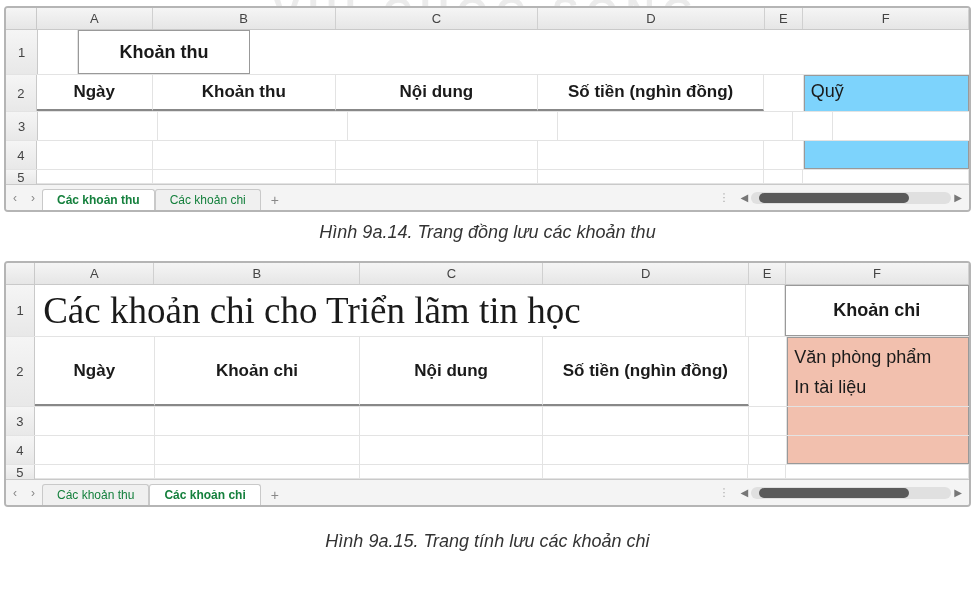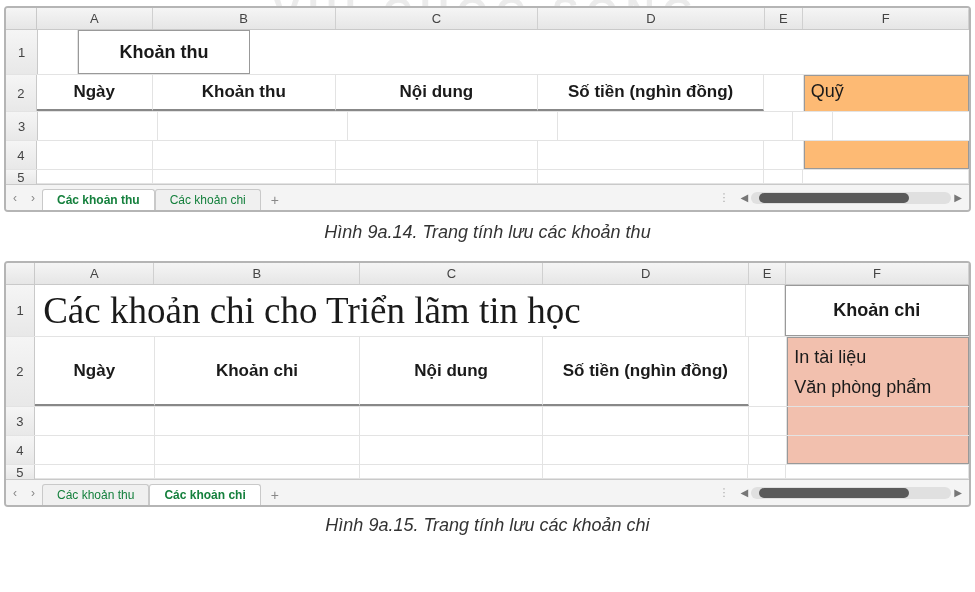--- a/index.html
+++ b/index.html
@@ -123,21 +123,21 @@
   .dh {
     font-weight: 700;
     justify-content: center;
     font-size: 17px;
     border-bottom: 2px solid #888;
   }
   .dh-last { justify-content: center; }
 
   
   .cat-body-blue {
-    background: #fdba74;
+    background: #7dd3fc;
     border: 1px solid #999;
     font-size: 18px;
     line-height: 31px;
     padding: 0 6px;
     display: block;
   }
   .cat-body-red {
     background: #f2c0ae;
     border: 1px solid #999;
     font-size: 18px;
@@ -214,21 +214,21 @@
   .hscroll .arrow { color: #777; font-size: 10px; margin: 0 3px; }
 
   
   .caption {
     text-align: center;
     font-style: italic;
     font-size: 18px;
     color: #333;
     margin: 10px 0 0 0;
   }
-  .caption.tight { margin-top: 8px;}
+  .caption.tight { margin-top: 24px;}
 
   
   .row1 { min-height: 44px; }
   .row1 .rh { min-height: 44px; }
   .row2 { min-height: 36px; }
   .row2 .rh { min-height: 36px; }
   .s2 .row1 { min-height: 48px; }
   .s2 .row1 .rh { min-height: 48px; }
   .s2 .row2 { min-height: 68px; }
   .s2 .row2 .rh { min-height: 68px; }
@@ -304,21 +304,21 @@
     <div class="hscroll">
       <span class="dots">⋮</span>
       <span class="arrow">◀</span>
       <div class="track">
           <div class="thumb"></div>
         </div>
       <span class="arrow">▶</span>
     </div>
   </div>
 </div>
-<div class="caption">Hình 9a.14. Trang tính lưu các khoản thu</div>
+<div class="caption">Hình 9a.14. Trang đồng lưu các khoản thu</div>
 
 <div class="sheet-wrap second s2">
   <div class="colhdr">
     <div class="rowhdr-spacer"></div>
     <div class="ch wA">A</div>
     <div class="ch wB">B</div>
     <div class="ch wC">C</div>
     <div class="ch wD">D</div>
     <div class="ch wE">E</div>
     <div class="ch wF">F</div>
@@ -331,22 +331,22 @@
       <div class="cell wF cat-head">Khoản chi</div>
     </div>
     <div class="grow row2">
       <div class="rh">2</div>
       <div class="cell wA dh">Ngày</div>
       <div class="cell wB dh">Khoản chi</div>
       <div class="cell wC dh">Nội dung</div>
       <div class="cell wD dh dh-last">Số tiền (nghìn đồng)</div>
       <div class="cell wE"></div>
       <div class="cell wF cat-body-red" style="border-bottom:none;">
+        <div>Văn phòng phẩm</div>
         <div>In tài liệu</div>
-        <div>Văn phòng phẩm</div>
       </div>
     </div>
     <div class="grow row-e">
       <div class="rh">3</div>
       <div class="cell wA"></div>
       <div class="cell wB"></div>
       <div class="cell wC"></div>
       <div class="cell wD"></div>
       <div class="cell wE"></div>
       <div class="cell wF cat-body-red" style="border-top:none;border-bottom:none;"></div>

